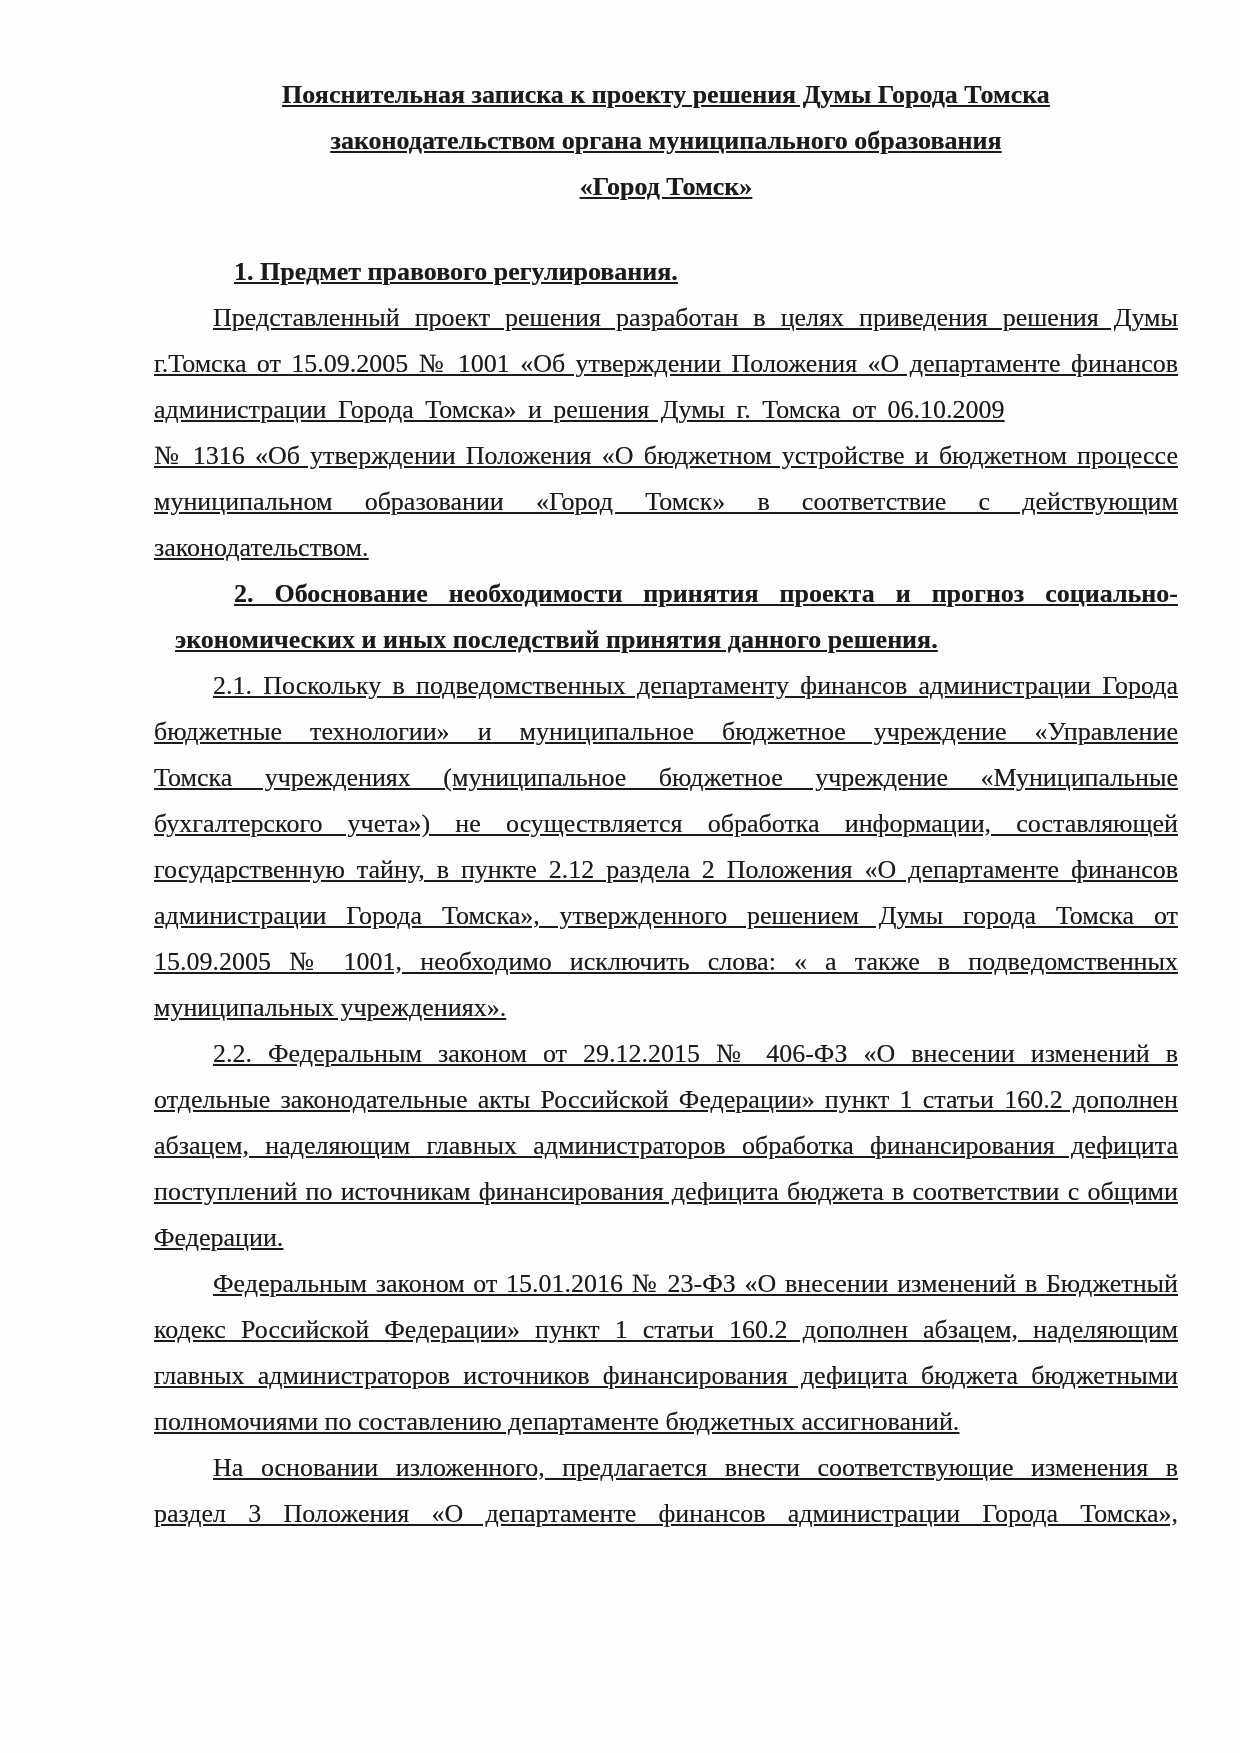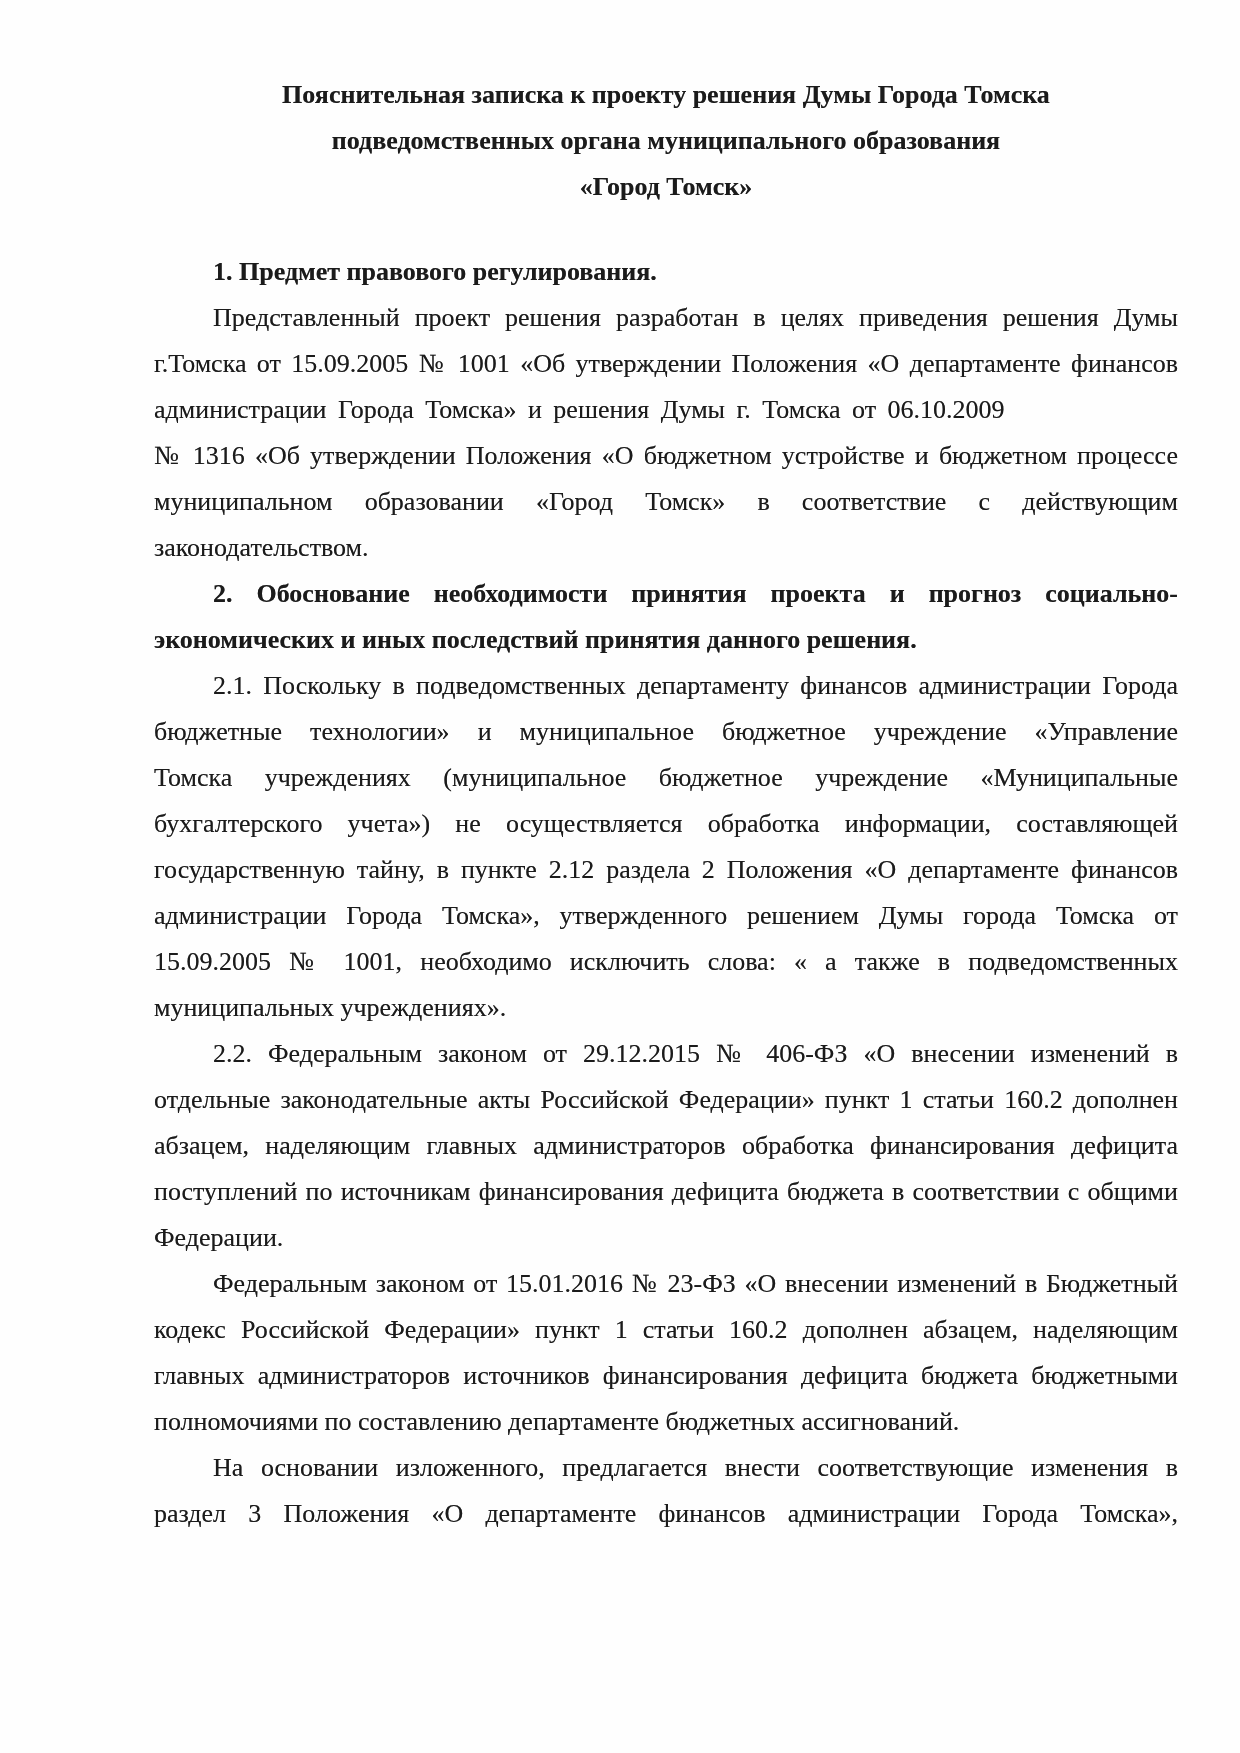--- a/index.html
+++ b/index.html
@@ -8,20 +8,21 @@
     background: #ffffff;
   }
   .page {
     position: relative;
     width: 1240px;
     height: 1753px;
     background: #fefefe;
     overflow: hidden;
     font-family: "Liberation Serif", "DejaVu Serif", serif;
     color: #1b1b1b;
+    text-decoration: underline;
   }
   .content {
     padding: 72px 62px 0 154px; 
   }
   .tline {
     font-size: 26px;
     line-height: 46px;
     height: 46px;
     font-weight: bold;
     text-align: center;
@@ -36,37 +37,38 @@
     overflow: hidden;
     text-align: left;
     text-shadow: 0 0 0.6px rgba(20,20,20,0.55);
   }
   .line.j {
     text-align: justify;
     text-align-last: justify;
   }
   .line.heading {
     font-weight: bold;
+    margin-left: 21px;
   }
   .line.indent {
     padding-left: 59px;
   }
   .line.loose {
     word-spacing: 5px;
   }
 </style>
 </head>
 <body>
 
 <div class="page">
   <div class="content">
 
     <div class="title-block">
       <div class="tline">Пояснительная записка к проекту решения Думы Города Томска</div>
-      <div class="tline">подведомственных органа муниципального образования</div>
+      <div class="tline">законодательством органа муниципального образования</div>
       <div class="tline">«Город Томск»</div>
     </div>
 
     <div class="gap"></div>
 
     <div id="body-lines">
         <div class="line heading indent">1. Предмет правового регулирования.</div>
         <div class="line j indent">Представленный проект решения разработан в целях приведения решения Думы</div>
         <div class="line j">г.Томска от 15.09.2005 № 1001 «Об утверждении Положения «О департаменте финансов</div>
         <div class="line loose">администрации Города Томска» и решения Думы г. Томска от 06.10.2009</div>

